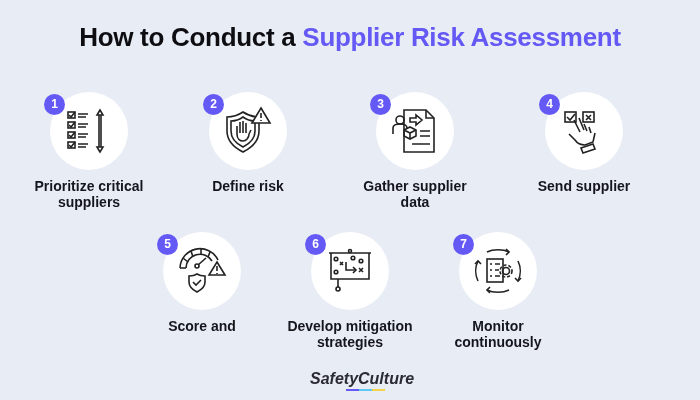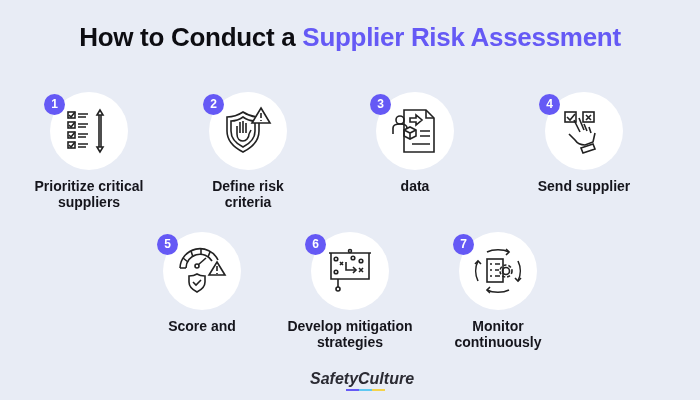--- a/index.html
+++ b/index.html
@@ -78,39 +78,39 @@
       <path d="M20 6c6 4 12 5 16 5v14c0 10-8 17-16 21C12 42 4 35 4 25V11c4 0 10-1 16-5z"></path>
       <path d="M20 11c4 3 9 4 12 4v10c0 8-6 13-12 16-6-3-12-8-12-16V15c3 0 8-1 12-4z"></path>
       <path d="M14 28v-8M17 27v-11M20 27v-12M23 27v-10M26 28l2-4M14 28c0 5 3 7 6 7s6-3 6-7"></path>
       <path d="M38 2l9 15H29z" fill="#fff"></path>
         <path d="M38 7v5M38 14v1"></path>
     </svg>
   </div>
   <div class="badge">2</div>
   <div class="label">
     <div>Define risk</div>
-    <div>criteria</div>
   </div>
 </div>
 
 <div class="step" style="left:340px; top:92px;">
   <div class="circle">
     <svg viewBox="0 0 50 50" fill="none" stroke="#222" stroke-width="1.6">
       <path d="M14 4h22l8 8v34H14z"></path>
         <path d="M36 4v8h8"></path>
       <circle cx="10" cy="14" r="4"></circle>
         <path d="M3 28v-6c0-3 3-4 7-4s7 1 7 4"></path>
       <path d="M20 12h6v-3l6 5-6 5v-3h-6z"></path>
       <path d="M14 24l6-3 6 3v6l-6 3-6-3z"></path>
         <path d="M14 24l6 3 6-3M20 27v6"></path>
       <path d="M30 25h10M30 30h10M22 38h18"></path>
     </svg>
   </div>
   <div class="badge">3</div>
   <div class="label">
+    <div>Gather supplier</div>
     <div>data</div>
   </div>
 </div>
 
 <div class="step" style="left:509px; top:92px;">
   <div class="circle">
     <svg viewBox="0 0 50 50" fill="none" stroke="#222" stroke-width="1.6">
       <rect x="6" y="6" width="11" height="10"></rect>
         <path d="M8 11l3 3 5-6"></path>
       <rect x="24" y="6" width="11" height="10"></rect>

